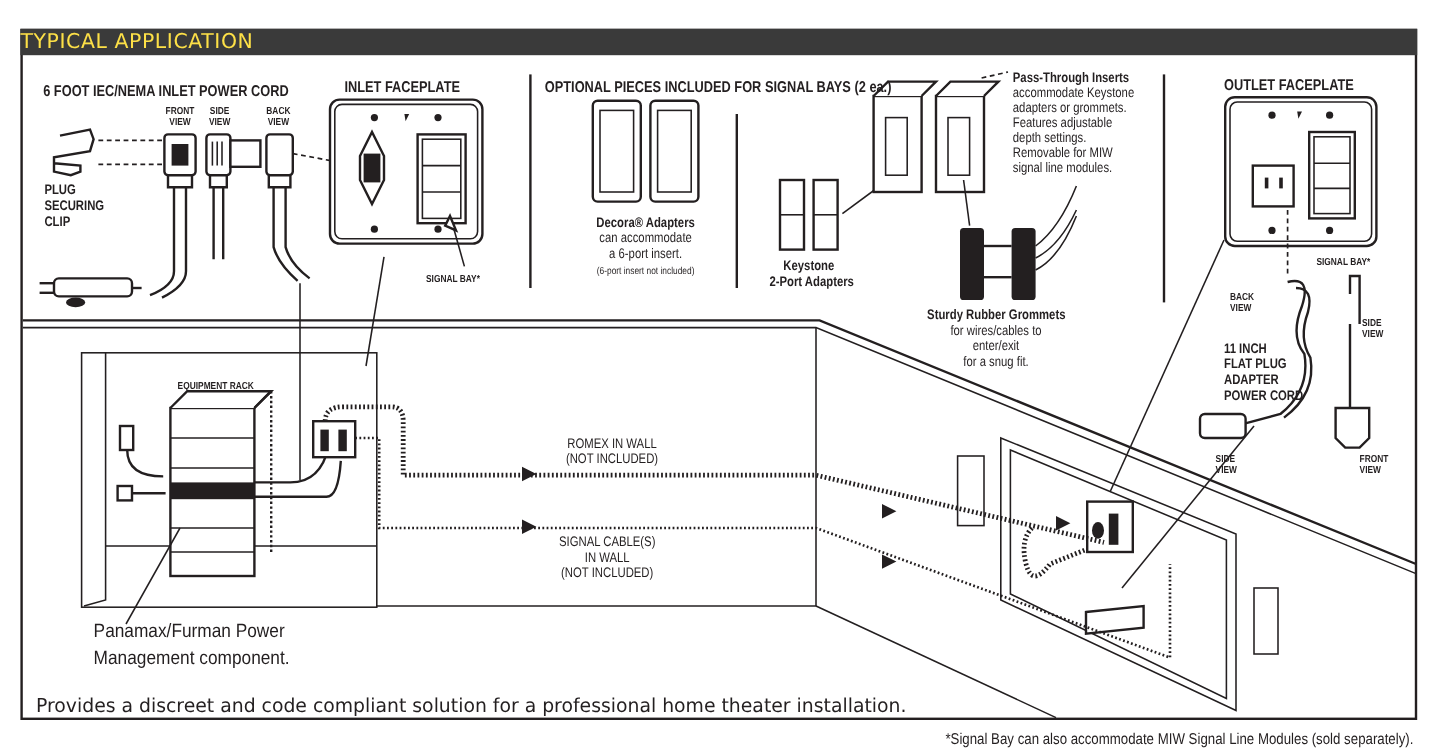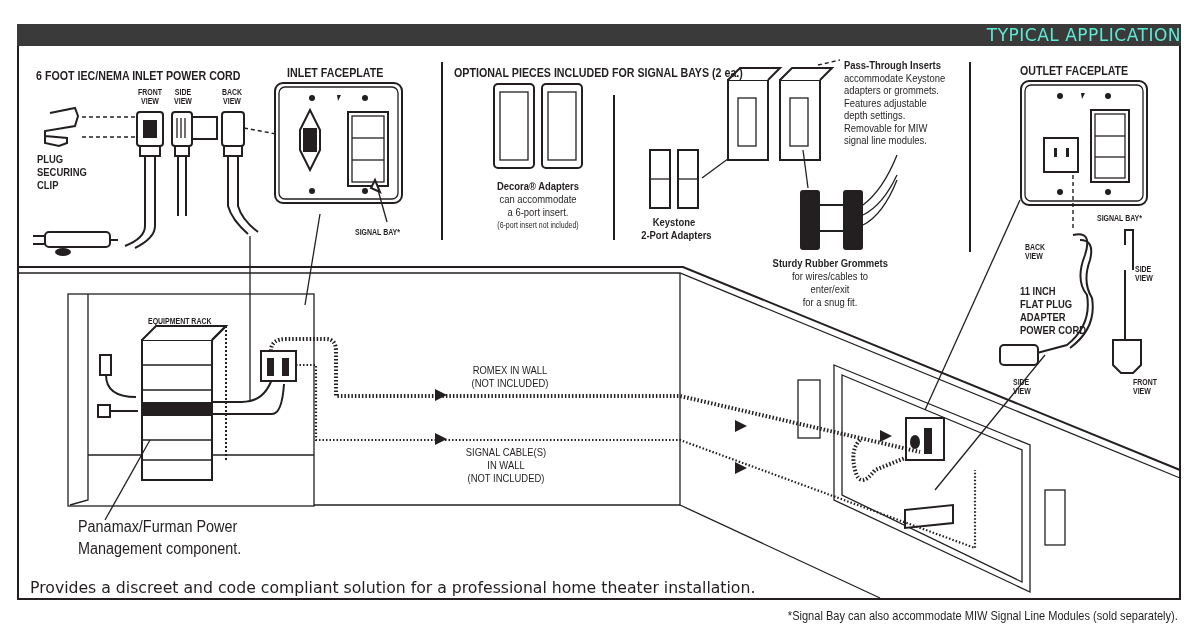--- a/index.html
+++ b/index.html
@@ -1,18 +1,18 @@
 <!DOCTYPE html>
 <html><head>
 <meta charset="utf-8">
 <style>
   html,body{margin:0;padding:0;background:#fff;}
   body{width:1200px;height:629px;position:relative;overflow:hidden;font-family:"Liberation Sans",sans-serif;color:#231f20;}
   .frame{position:absolute;left:17px;top:24px;width:1164px;height:576px;border:2px solid #231f20;box-sizing:border-box;}
-  .header{position:absolute;left:17px;top:24px;width:1164px;height:22px;background:#3a3a3a;color:#5eead4;text-align:right;font-family:"DejaVu Sans",sans-serif;font-size:17px;line-height:22px;letter-spacing:0.5px;}
+  .header{position:absolute;left:17px;top:24px;width:1164px;height:22px;background:#3a3a3a;color:#fde047;text-align:left;font-family:"DejaVu Sans",sans-serif;font-size:17px;line-height:22px;letter-spacing:0.5px;}
   .lbl{position:absolute;font-family:"Liberation Sans",sans-serif;font-weight:bold;color:#231f20;white-space:nowrap;transform:scaleX(0.82);transform-origin:left top;}
   .lbl.c{transform-origin:center top;text-align:center;}
   .h{font-size:13px;}
   .s{font-size:8.5px;line-height:9px;}
   .m{font-size:11.5px;line-height:13px;font-weight:normal;}
   .mb{font-size:11.5px;line-height:13px;}
   .caption{position:absolute;left:30px;top:578px;font-family:"DejaVu Sans",sans-serif;font-size:16px;color:#231f20;white-space:nowrap;transform:scaleX(0.98);transform-origin:left top;}
   .footnote{position:absolute;right:22px;top:608px;font-size:13px;white-space:nowrap;transform:scaleX(0.85);transform-origin:right top;}
   .panamax{position:absolute;left:78px;top:516px;font-size:16px;line-height:22px;transform:scaleX(0.9);transform-origin:left top;}
   svg{position:absolute;left:0;top:0;}

